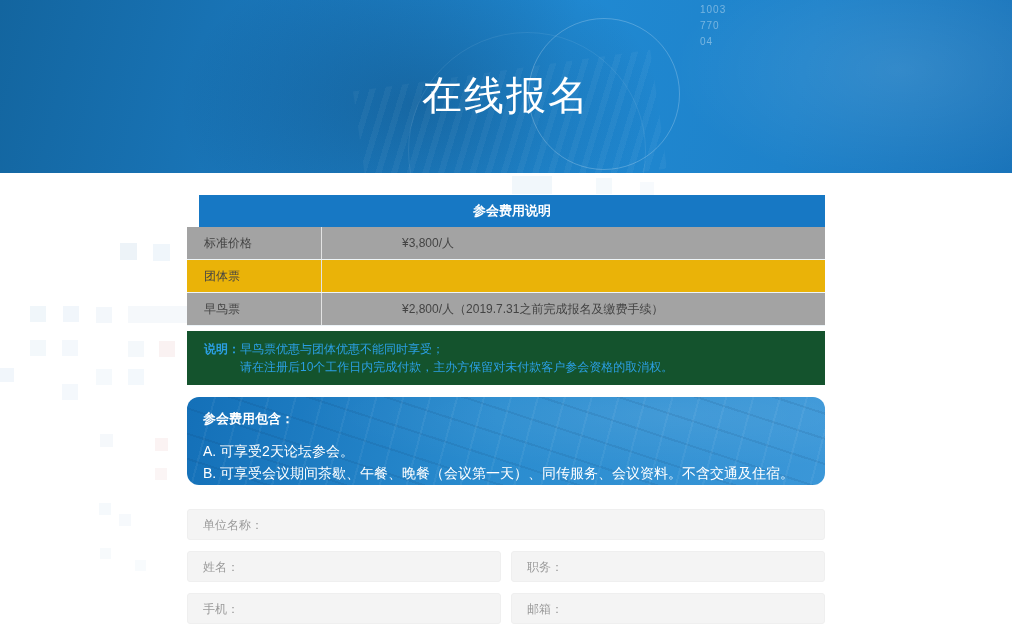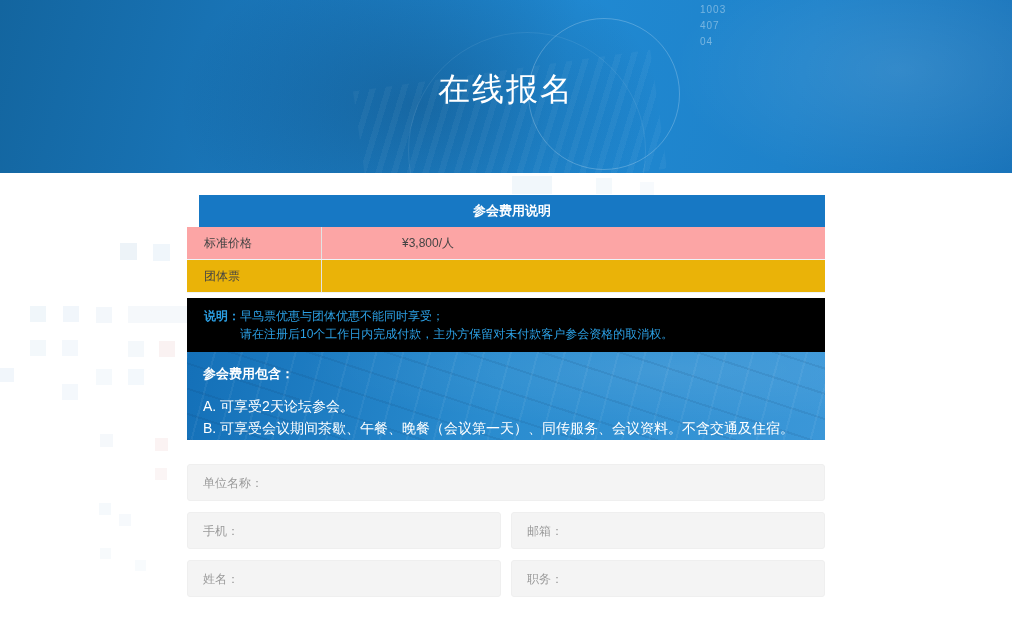--- a/index.html
+++ b/index.html
@@ -33,60 +33,61 @@
     position:absolute;left:408px;top:32px;width:236px;height:236px;border-radius:50%;
     border:1px solid rgba(255,255,255,.08);
   }
   .bg-numbers{
     position:absolute;left:700px;top:2px;width:110px;
     color:rgba(255,255,255,.38);font-size:10px;line-height:16px;letter-spacing:1px;
   }
   .bg-numbers span{display:block;}
   .banner h1{
     position:absolute;left:0;top:68px;width:100%;margin:0;text-align:center;
-    color:#fff;font-size:32px;font-weight:400;letter-spacing:2px;
+    color:#fff;font-size:40px;font-weight:400;letter-spacing:2px;
   }
   
   .deco{position:absolute;z-index:0;}
   
   .content{position:relative;z-index:1;width:638px;margin:22px auto 0;}
   .fee-header{
     height:32px;line-height:32px;background:#1778c4;color:#fff;
     text-align:center;font-size:13px;font-weight:bold;margin-left:12px;
   }
   .fee-row{display:flex;height:32px;line-height:32px;font-size:12px;color:#444;
-    border-bottom:1px solid #edf4f8;background:#fca5a5;}
+    border-bottom:1px solid #edf4f8;background:#a3a3a3;}
   .fee-row.alt{background:#eab308;}
   .fee-label{width:117px;padding-left:17px;border-right:1px solid #e3e3e3;}
   .fee-value{flex:1;padding-left:80px;}
   .note-box{
-    margin-top:5px;background:#000000;padding:9px 16px 9px 17px;
+    margin-top:5px;background:#14532d;padding:9px 16px 9px 17px;
     font-size:12px;color:#2b9fe3;line-height:18px;
   }
   .note-label{font-weight:bold;}
   .note-indent{padding-left:36px;}
   .includes-box{
-    position:relative;margin-top:0;height:63px;padding:11px 16px 14px;
+    position:relative;margin-top:12px;height:63px;padding:11px 16px 14px;
     color:#fff;overflow:hidden;
     background:linear-gradient(100deg,#1470b8 0%,#2a8ccf 48%,#3b97d8 100%);
+    border-radius:12px;
   }
   .includes-box .tex{
     position:absolute;inset:0;
     background:
       repeating-linear-gradient(105deg,rgba(255,255,255,.05) 0 2px,transparent 2px 26px),
       repeating-linear-gradient(18deg,rgba(10,40,80,.09) 0 2px,transparent 2px 24px),
       radial-gradient(ellipse at 75% 20%,rgba(255,255,255,.08),transparent 55%);
   }
   .includes-title{position:relative;font-size:13px;font-weight:bold;margin:2px 0 12px;}
   .includes-item{position:relative;font-size:14px;line-height:22px;}
   
   .form-row{display:flex;gap:10px;margin-top:11px;}
   .form-row.first{margin-top:24px;}
   .field{
-    background:#f4f4f4;border:1px solid #efefef;border-radius:3px;height:37px;
+    background:#f4f4f4;border:1px solid #efefef;border-radius:3px;height:31px;
     font-size:12px;color:#555;padding:0 15px;box-sizing:border-box;outline:none;
     font-family:"Liberation Sans","DejaVu Sans",sans-serif;
   }
   .field::placeholder{color:#9a9a9a;opacity:1;}
   .full{width:638px;}
   .half{width:314px;}
 </style>
 </head>
 <body>
 
@@ -116,36 +117,40 @@
 <div class="deco" style="left:640px;top:182px;width:14px;height:14px;background:rgba(243,248,252,.7);"></div>
 
 <div class="banner">
   <div class="shade-dark"></div>
   <div class="shade-light"></div>
   <div class="keys"></div>
   <div class="dial2"></div>
   <div class="dial"></div>
   <div class="bg-numbers">
     <span>1003</span>
-    <span>407</span>
+    <span>770</span>
     <span>04</span>
   </div>
   <h1>在线报名</h1>
 </div>
 
 <div class="content">
 
   <div class="fee-table">
     <div class="fee-header">参会费用说明</div>
     <div class="fee-row">
       <div class="fee-label">标准价格</div>
       <div class="fee-value">¥3,800/人</div>
     </div>
     <div class="fee-row alt">
       <div class="fee-label">团体票</div>
+    </div>
+    <div class="fee-row">
+      <div class="fee-label">早鸟票</div>
+      <div class="fee-value">¥2,800/人（2019.7.31之前完成报名及缴费手续）</div>
     </div>
   </div>
 
   <div class="note-box">
     <div>
       <span class="note-label">说明：</span><span>早鸟票优惠与团体优惠不能同时享受；</span>
     </div>
     <div class="note-indent">请在注册后10个工作日内完成付款，主办方保留对未付款客户参会资格的取消权。</div>
   </div>
 
@@ -154,22 +159,22 @@
     <div class="includes-title">参会费用包含：</div>
     <div class="includes-item">A. 可享受2天论坛参会。</div>
     <div class="includes-item">B. 可享受会议期间茶歇、午餐、晚餐（会议第一天）、同传服务、会议资料。不含交通及住宿。</div>
   </div>
 
   <form>
     <div class="form-row first">
       <input class="field full" type="text" placeholder="单位名称：" style="">
     </div>
     <div class="form-row">
+      <input class="field half" type="text" placeholder="姓名：" style="">
+      <input class="field half" type="text" placeholder="职务：" style="">
+    </div>
+    <div class="form-row">
       <input class="field half" type="text" placeholder="手机：" style="">
       <input class="field half" type="text" placeholder="邮箱：" style="">
-    </div>
-    <div class="form-row">
-      <input class="field half" type="text" placeholder="姓名：" style="">
-      <input class="field half" type="text" placeholder="职务：" style="">
     </div>
 
   </form>
 </div>
 
 </body></html>

